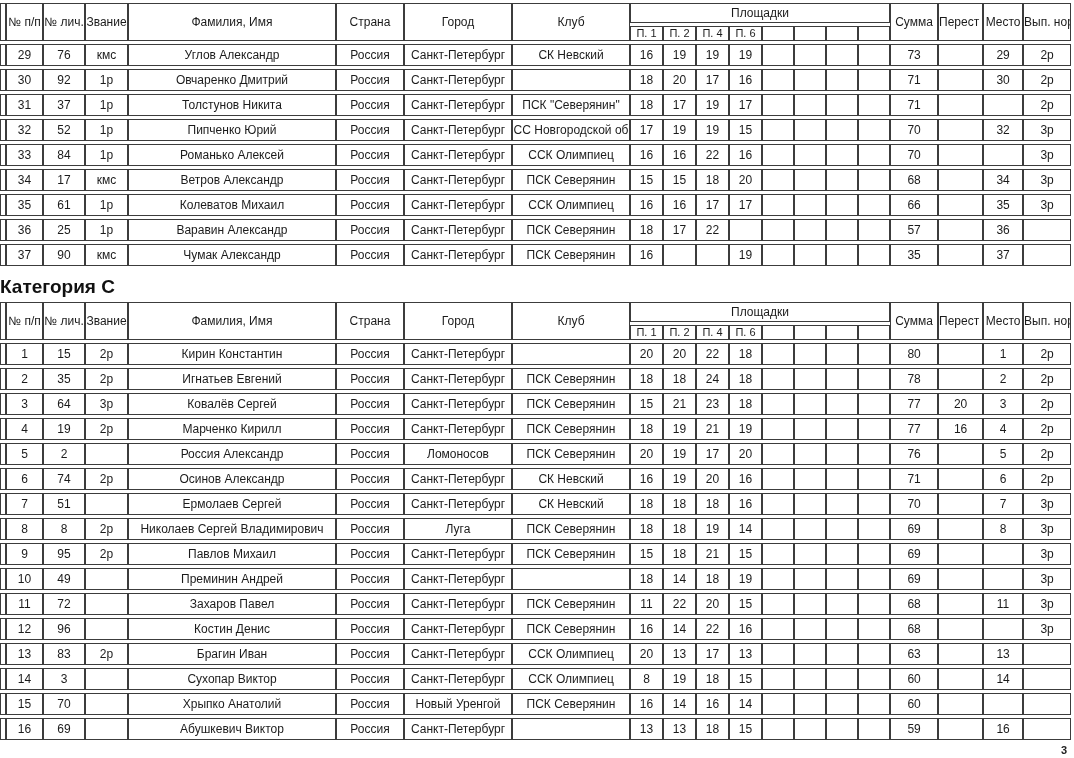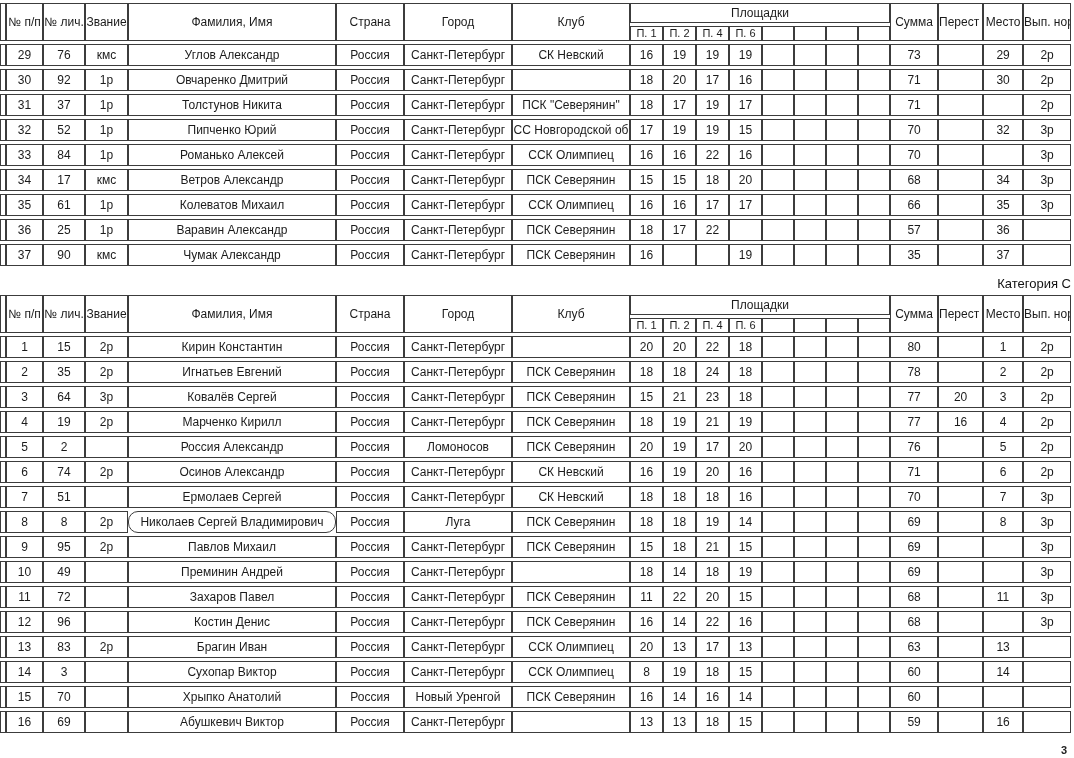--- a/index.html
+++ b/index.html
@@ -27,41 +27,41 @@
     vertical-align: middle;
     overflow: hidden;
     white-space: nowrap;
     line-height: 13px;
   }
   thead tr.main th { height: 20px; }
   thead tr.sub th { height: 14px; font-size: 11px; }
   th.pre { white-space: pre-line; }
   th.al, td.al { text-align: left; padding-left: 6px; }
   tbody td { height: 22px; }
-  td.wrap { white-space: pre-line; line-height: 11px; font-size: 12px; border-radius: 10px; }
+  td.wrap { white-space: pre-line; line-height: 11px; font-size: 12px; }
   col.c-sliver { width: 6px; }
   col.c-n { width: 37px; }
   col.c-id { width: 42px; }
   col.c-rank { width: 43px; }
   col.c-name { width: 208px; }
   col.c-country { width: 68px; }
   col.c-city { width: 108px; }
   col.c-club { width: 118px; }
   col.c-s1, col.c-s2, col.c-s3, col.c-s4 { width: 33px; }
   col.c-x1, col.c-x2, col.c-x3, col.c-x4 { width: 32px; }
   col.c-sum { width: 48px; }
   col.c-shoot { width: 45px; }
   col.c-place { width: 40px; }
   col.c-norm { width: 48px; }
 
   .cat-title {
     width: 1071px;
-    text-align: right;
-    font-weight: normal;
-    font-size: 13px;
+    text-align: left;
+    font-weight: bold;
+    font-size: 19px;
     color: #111;
     margin: 7px 0 1px 0;
   }
   .page-num {
     position: absolute;
     right: 7px;
     bottom: 2px;
     font-size: 11px;
     font-weight: bold;
     color: #222;

